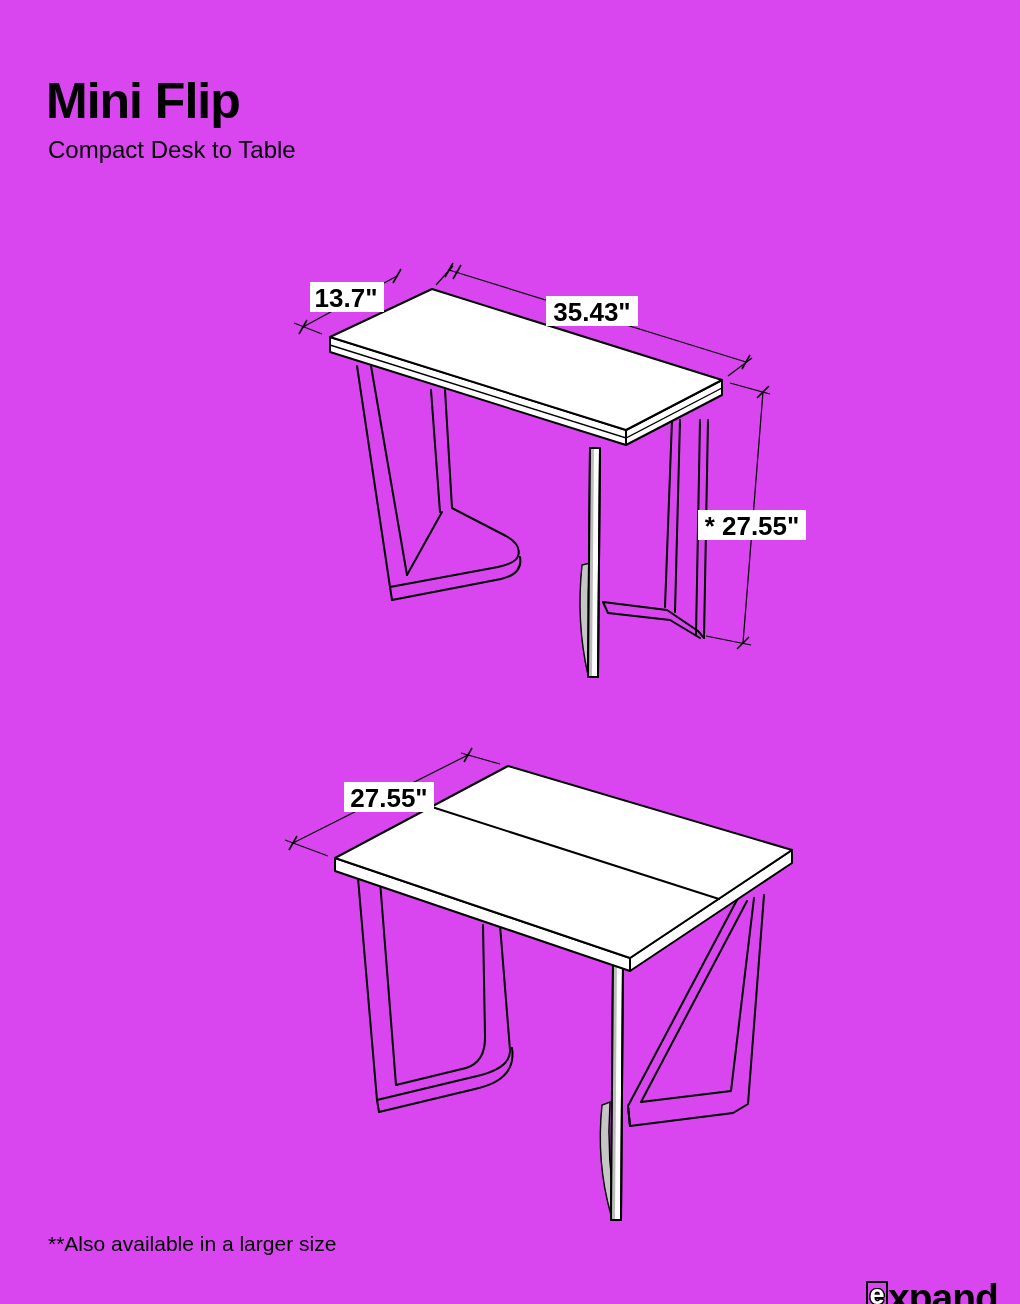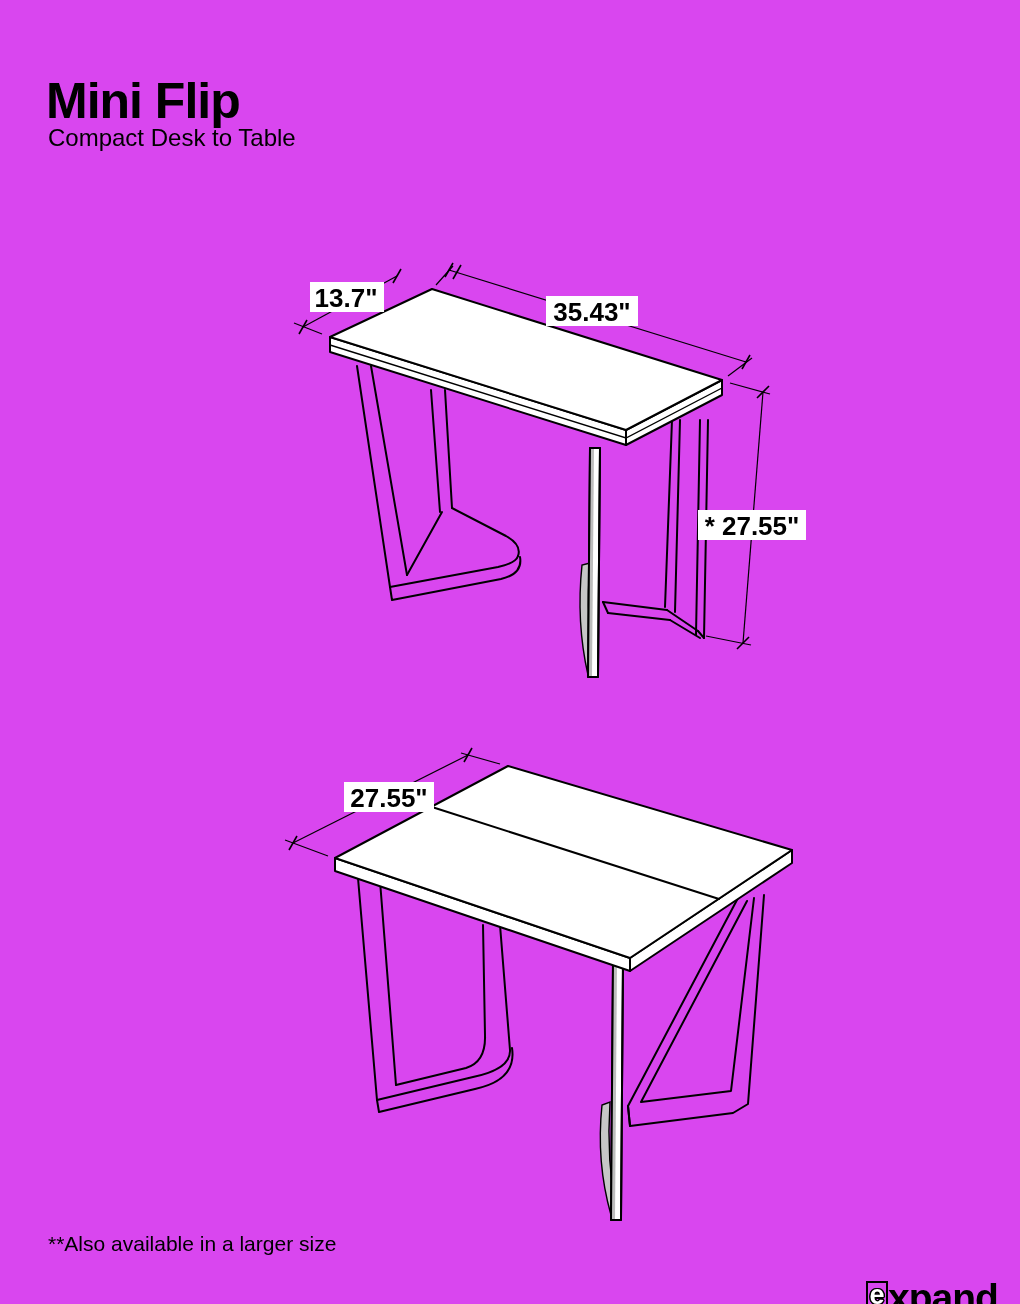--- a/index.html
+++ b/index.html
@@ -1,19 +1,19 @@
 <!DOCTYPE html>
 <html><head>
 <meta charset="utf-8">
 <style>
   html,body{margin:0;padding:0;background:#fff;}
   #page{position:relative;width:1020px;height:1304px;background:#d946ef;overflow:hidden;
         font-family:"Liberation Sans", sans-serif;color:#000;}
   .title{position:absolute;left:46px;top:72px;font-size:50px;font-weight:bold;letter-spacing:-1px;}
-  .subtitle{position:absolute;left:48px;top:124px;font-size:24px;font-weight:normal;}
+  .subtitle{position:absolute;left:48px;top:136px;font-size:24px;font-weight:normal;}
   .drawing{position:absolute;}
   #drawing-folded{left:270px;top:240px;width:560px;height:460px;}
   #drawing-open{left:270px;top:740px;width:560px;height:520px;}
   .footnote{position:absolute;left:48px;top:1231px;font-size:21px;line-height:1.22;text-align:center;}
   .logo{position:absolute;left:866px;top:1246px;width:142px;}
   .logo-row{display:flex;align-items:flex-end;}
   .logo-ebox{width:22px;height:29px;border:2px solid #000;display:flex;align-items:center;justify-content:center;
              box-sizing:border-box;margin-bottom:3px;}
   .logo-e{font-size:27px;font-weight:bold;color:#fff;line-height:1;
           text-shadow:-1.5px 0 #000,1.5px 0 #000,0 -1.5px #000,0 1.5px #000,

